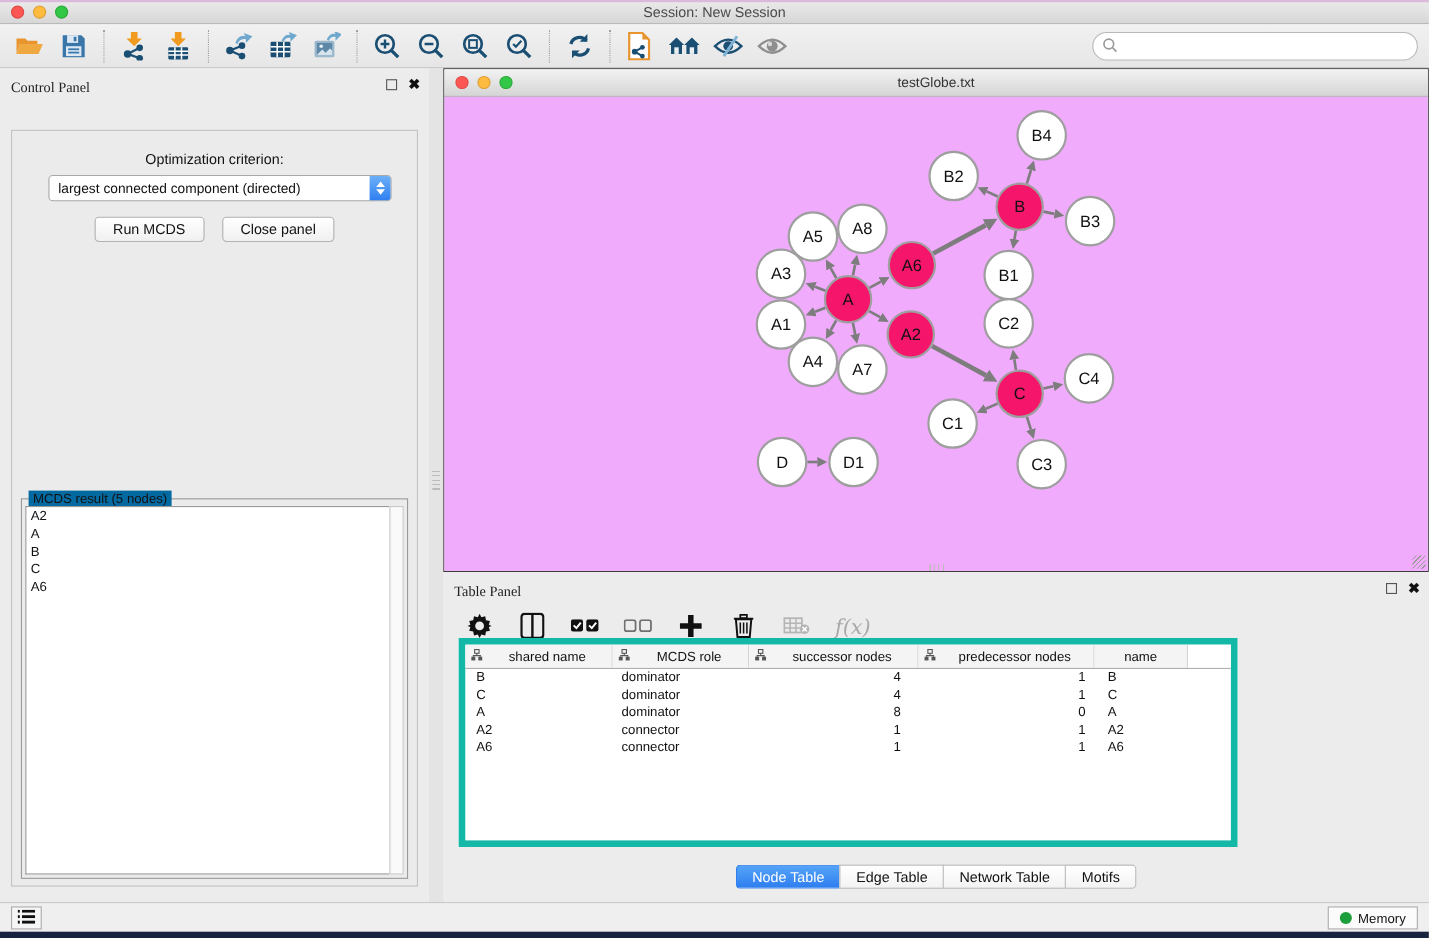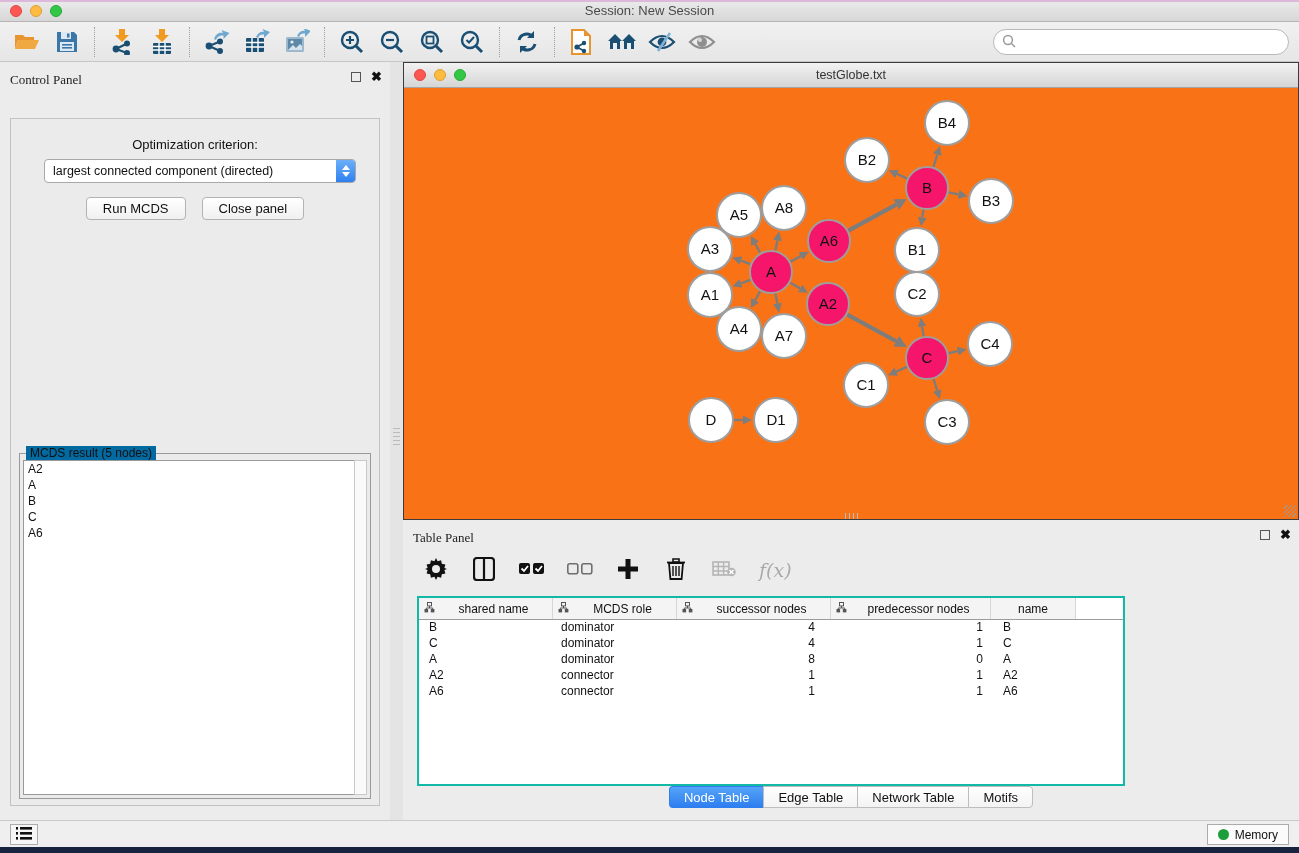--- a/index.html
+++ b/index.html
@@ -65,30 +65,30 @@
   .vsplit .grip { position:absolute; left:3px; top:366px; width:7px; height:18px;
     background:repeating-linear-gradient(#bbb 0 1px, transparent 1px 4px); }
   .hsplit-grip { position:absolute; left:845px; top:513px; width:14px; height:6px;
     background:repeating-linear-gradient(90deg,#bbb 0 1px, transparent 1px 4px); }
 
   
   .net-window { position:absolute; left:403px; top:62px; width:896px; height:458px; border:1px solid #3c3c3c; background:#fff; }
   .net-titlebar { position:absolute; left:0; top:0; width:100%; height:25px;
     background:linear-gradient(#f2f2f2,#d5d5d5); border-bottom:1px solid #a5a5a5; }
   .net-titlebar .title { position:absolute; left:0; right:0; top:5px; text-align:center; font-size:12.5px; color:#333; }
-  .net-canvas { position:absolute; left:0; top:25px; width:894px; height:431px; background:#f97316; }
+  .net-canvas { position:absolute; left:0; top:25px; width:894px; height:431px; background:#f0abfc; }
   .resize-grip { position:absolute; right:2px; bottom:2px; width:12px; height:12px;
     background:repeating-linear-gradient(135deg, transparent 0 2px, #9a9a9a 2px 3px); }
 
   
   .table-panel { position:absolute; left:403px; top:520px; width:896px; height:300px; background:#ececec; }
   .tp-toolbar { position:absolute; left:8px; top:30px; height:40px; display:flex; align-items:center; gap:22px; padding-left:12px; }
   .tp-icon { display:flex; align-items:center; justify-content:center; width:26px; height:26px; border:0; background:transparent; }
   .fx-label { font-family:"DejaVu Serif","Liberation Serif",serif; font-style:italic; font-size:19px; color:#a9a9a9; }
-  .data-table { position:absolute; left:14px; top:76px; width:708px; height:190px; background:#fff; border:2px solid #14b8a6; overflow:hidden; }
+  .data-table { position:absolute; left:14px; top:60px; width:708px; height:190px; background:#fff; border:6px solid #14b8a6; overflow:hidden; }
   .dt-header { display:flex; height:22px; border-bottom:1px solid #9c9c9c; font-size:12px; }
   .dt-h { background:#f4f4f4; border-right:1px solid #d6d6d6; display:flex; align-items:center; position:relative; }
   .dt-h .hlabel { flex:1; text-align:center; color:#111; }
   .dt-h .treeicon { margin-left:5px; }
   .dt-h.filler { background:#fff; border-right:none; flex:1; }
   .dt-row { display:flex; height:16px; font-size:12px; }
   .dt-c { overflow:hidden; white-space:nowrap; color:#111; }
   .tp-tabs { position:absolute; left:0; right:0; top:266px; display:flex; justify-content:center; }
   .tp-tab { height:22px; padding:0 14px; background:linear-gradient(#ffffff,#f3f3f3); border:1px solid #bdbdbd; border-right:none;
     font-size:13px; display:flex; align-items:center; color:#111; }

